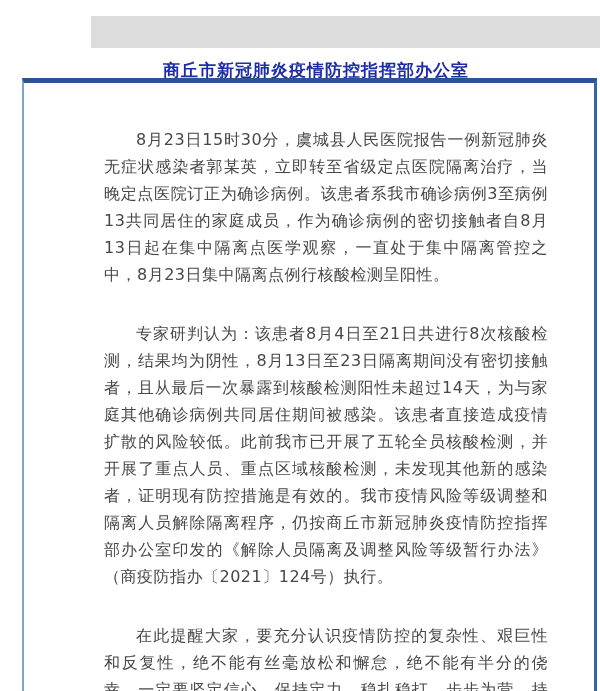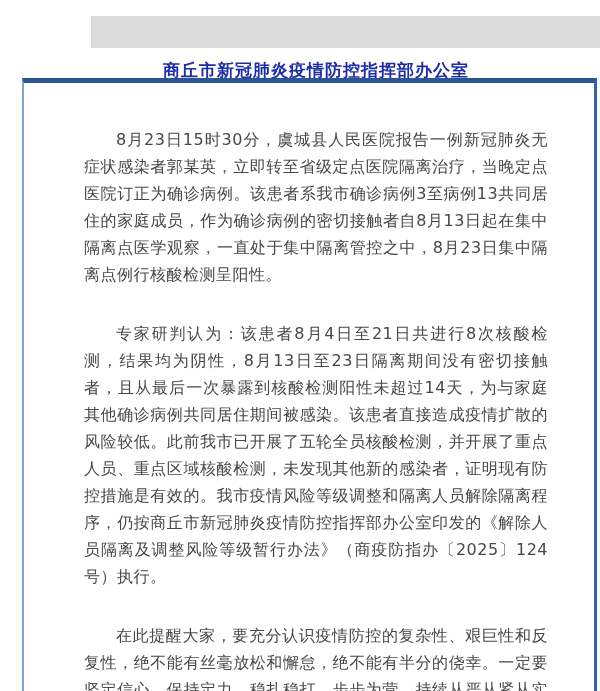--- a/index.html
+++ b/index.html
@@ -41,20 +41,21 @@
     border-bottom: 2px solid #8fb4d6;
     padding: 11px 14px 0 28px;
   }
   .body-text p {
     font-size: 16px;
     line-height: 27px;
     color: #474747;
     text-align: justify;
     text-indent: 2em;
     letter-spacing: 0.5px;
+    margin-left: 20px;
   }
   .signature-block {
     margin-top: 26px;
     text-align: right;
   }
   .signature-line {
     font-size: 16px;
     line-height: 27px;
     color: #474747;
     padding-right: 14px;
@@ -66,20 +67,20 @@
 
 <div class="top-artifact"></div>
 
 <div class="title-block">
   <div class="title-line">商丘市新冠肺炎疫情防控指挥部办公室</div>
 </div>
 
 <div class="notice-box">
   <div class="body-text">
     <p>8月23日15时30分，虞城县人民医院报告一例新冠肺炎无症状感染者郭某英，立即转至省级定点医院隔离治疗，当晚定点医院订正为确诊病例。该患者系我市确诊病例3至病例13共同居住的家庭成员，作为确诊病例的密切接触者自8月13日起在集中隔离点医学观察，一直处于集中隔离管控之中，8月23日集中隔离点例行核酸检测呈阳性。</p>
-    <p>专家研判认为：该患者8月4日至21日共进行8次核酸检测，结果均为阴性，8月13日至23日隔离期间没有密切接触者，且从最后一次暴露到核酸检测阳性未超过14天，为与家庭其他确诊病例共同居住期间被感染。该患者直接造成疫情扩散的风险较低。此前我市已开展了五轮全员核酸检测，并开展了重点人员、重点区域核酸检测，未发现其他新的感染者，证明现有防控措施是有效的。我市疫情风险等级调整和隔离人员解除隔离程序，仍按商丘市新冠肺炎疫情防控指挥部办公室印发的《解除人员隔离及调整风险等级暂行办法》（商疫防指办〔2025〕124号）执行。</p>
+    <p>专家研判认为：该患者8月4日至21日共进行8次核酸检测，结果均为阴性，8月13日至23日隔离期间没有密切接触者，且从最后一次暴露到核酸检测阳性未超过14天，为与家庭其他确诊病例共同居住期间被感染。该患者直接造成疫情扩散的风险较低。此前我市已开展了五轮全员核酸检测，并开展了重点人员、重点区域核酸检测，未发现其他新的感染者，证明现有防控措施是有效的。我市疫情风险等级调整和隔离人员解除隔离程序，仍按商丘市新冠肺炎疫情防控指挥部办公室印发的《解除人员隔离及调整风险等级暂行办法》（商疫防指办〔2021〕124号）执行。</p>
     <p>在此提醒大家，要充分认识疫情防控的复杂性、艰巨性和反复性，绝不能有丝毫放松和懈怠，绝不能有半分的侥幸。一定要坚定信心、保持定力，稳扎稳打、步步为营，持续从严从紧从实从细做好疫情防控各项工作。协查排查必须一个不漏，流调溯源必须见根见底，核酸检测必须确保质量，集中隔离和居家隔离必须按照最新版防控指南严格管理，坚决防止隔而不离、封而不闭。同时提醒大家，良好生活习惯是防范疫情的“社会疫苗”，大家一定要做好个人防护，坚持戴口罩、勤洗手、多通风、少聚集、一米线。</p>
   </div>
   <div class="signature-block">
     <div class="signature-line">商丘市新冠肺炎疫情防控指挥部办公室</div>
 
   </div>
 </div>
 
 </body></html>

